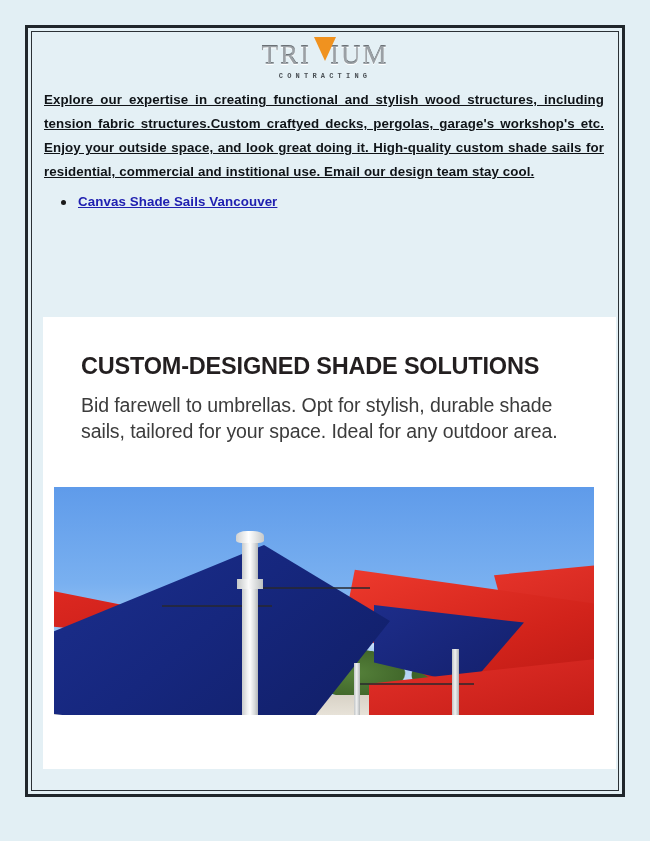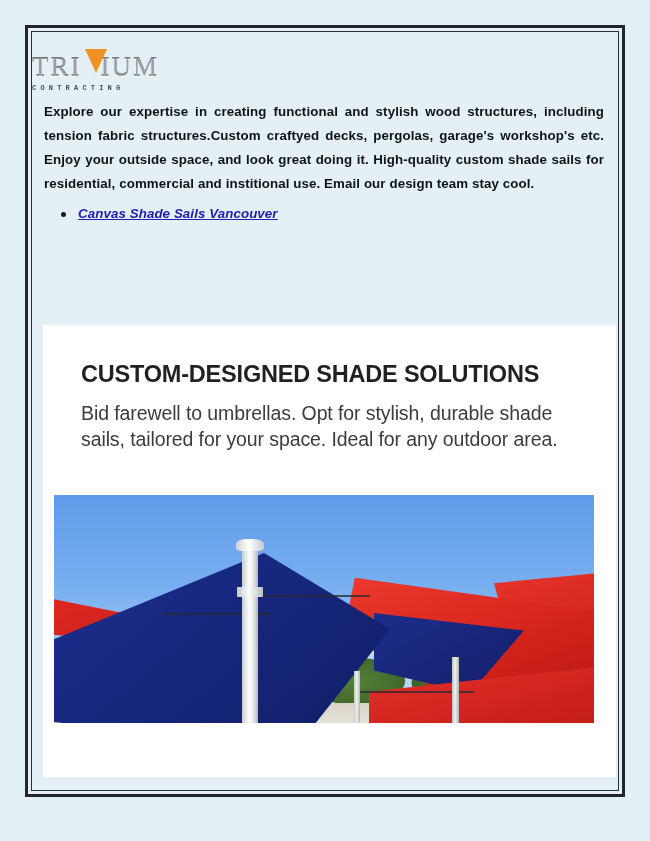--- a/index.html
+++ b/index.html
@@ -38,23 +38,23 @@
   }
   #page-content {
     position: absolute;
     left: 0; top: 0; right: 0; bottom: 0;
     background: #e4f0f5;
   }
 
   
   .logo-block {
     padding-top: 10px;
+    text-align: center;
     height: 56px;
     box-sizing: border-box;
-    margin-top: 12px;
   }
   .logo-wordmark {
     position: relative;
     display: inline-block;
     font-family: "Liberation Serif", serif;
     font-size: 27px;
     letter-spacing: 2px;
     font-weight: 400;
     color: #8e9499;
     line-height: 1;
@@ -95,28 +95,28 @@
   
   .intro {
     margin: 0 12px 0 10px;
     padding: 0 2px;
     font-size: 13.3px;
     line-height: 24px;
     color: #101418;
     text-align: justify;
     font-weight: 600;
     letter-spacing: 0.1px;
+    text-decoration: underline;
   }
 
   
   .link-list {
     margin: 10px 0 0 0;
     padding-left: 46px;
     list-style: none;
-    font-style: italic;
   }
   .link-list li {
     position: relative;
     margin-bottom: 9px;
     font-size: 13.3px;
     line-height: 16px;
   }
   .link-list li::before {
     content: "";
     position: absolute;
@@ -131,21 +131,21 @@
     color: #2020b0;
     text-decoration: underline;
     font-weight: 600;
     letter-spacing: 0.1px;
   }
 
   
   .flyer {
     position: absolute;
     left: 11px;
-    top: 293px;
+    top: 285px;
     width: 573px;
     height: 452px;
     background: #ffffff;
   }
   .flyer-heading {
     margin: 0;
     padding: 38px 0 0 38px;
     font-size: 23.5px;
     font-weight: 800;
     letter-spacing: -0.2px;

